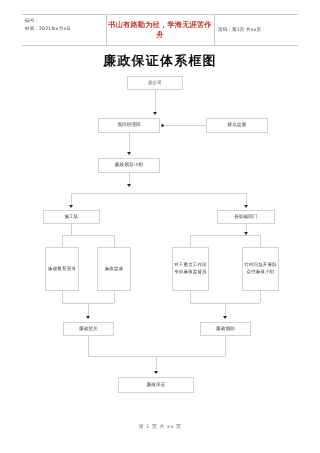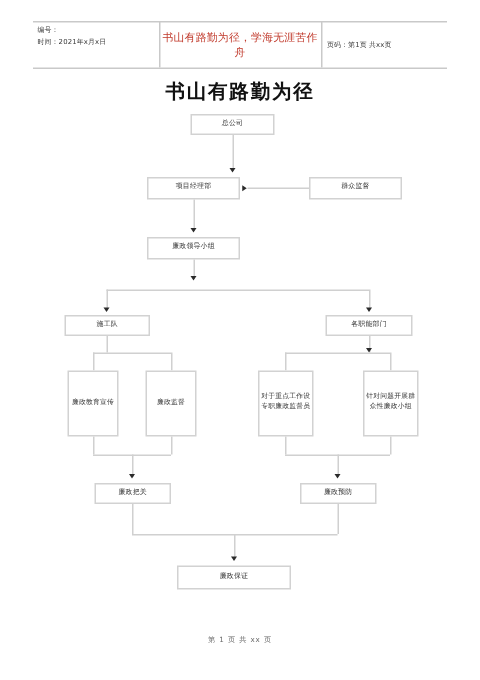--- a/index.html
+++ b/index.html
@@ -22,21 +22,21 @@
   .hdr-vline.v2{left:214px;}
 
   .hdr-left{
     position:absolute;left:25px;top:17px;width:78px;
     font-size:4.6px;line-height:1.85;color:#3a3a3a;
     letter-spacing:.1px;
   }
   .hdr-center{
     position:absolute;left:107px;top:20px;width:106px;
     text-align:center;
-    font-size:7.2px;font-weight:normal;
+    font-size:7.2px;font-weight:bold;
     color:#c0392b;
     letter-spacing:.2px;
     font-family:"DejaVu Serif","Liberation Serif",serif;
   }
   .hdr-right{
     position:absolute;left:218px;top:27px;width:78px;
     font-size:4.6px;color:#3a3a3a;letter-spacing:.1px;
   }
 
   
@@ -97,21 +97,21 @@
 
   <div class="hdr-left">
     <div>编号：</div>
     <div>时间：2021年x月x日</div>
   </div>
 
   <div class="hdr-center">书山有路勤为径，学海无涯苦作舟</div>
 
   <div class="hdr-right">页码：第1页 共xx页</div>
 
-  <div class="title">书山有路勤为径</div>
+  <div class="title">廉政保证体系框图</div>
 
   <div class="chart">
 
     <div class="node" style="left:127px;top:76px;width:56px;height:14px;">总公司</div>
 
     <div class="ln vln" style="left:155px;top:90px;height:24px;"></div>
     <div class="arw" style="left:153px;top:112px;"></div>
 
     <div class="node" style="left:98px;top:118px;width:62px;height:15px;">项目经理部</div>
 

